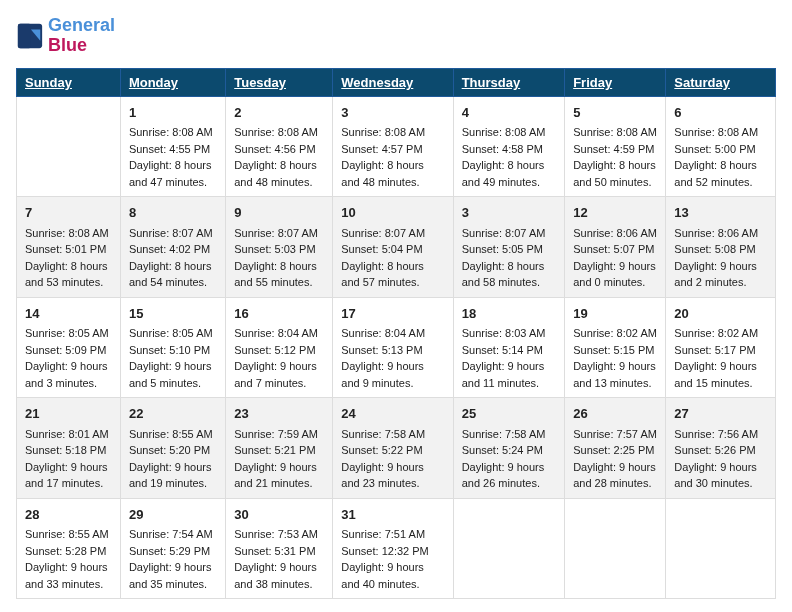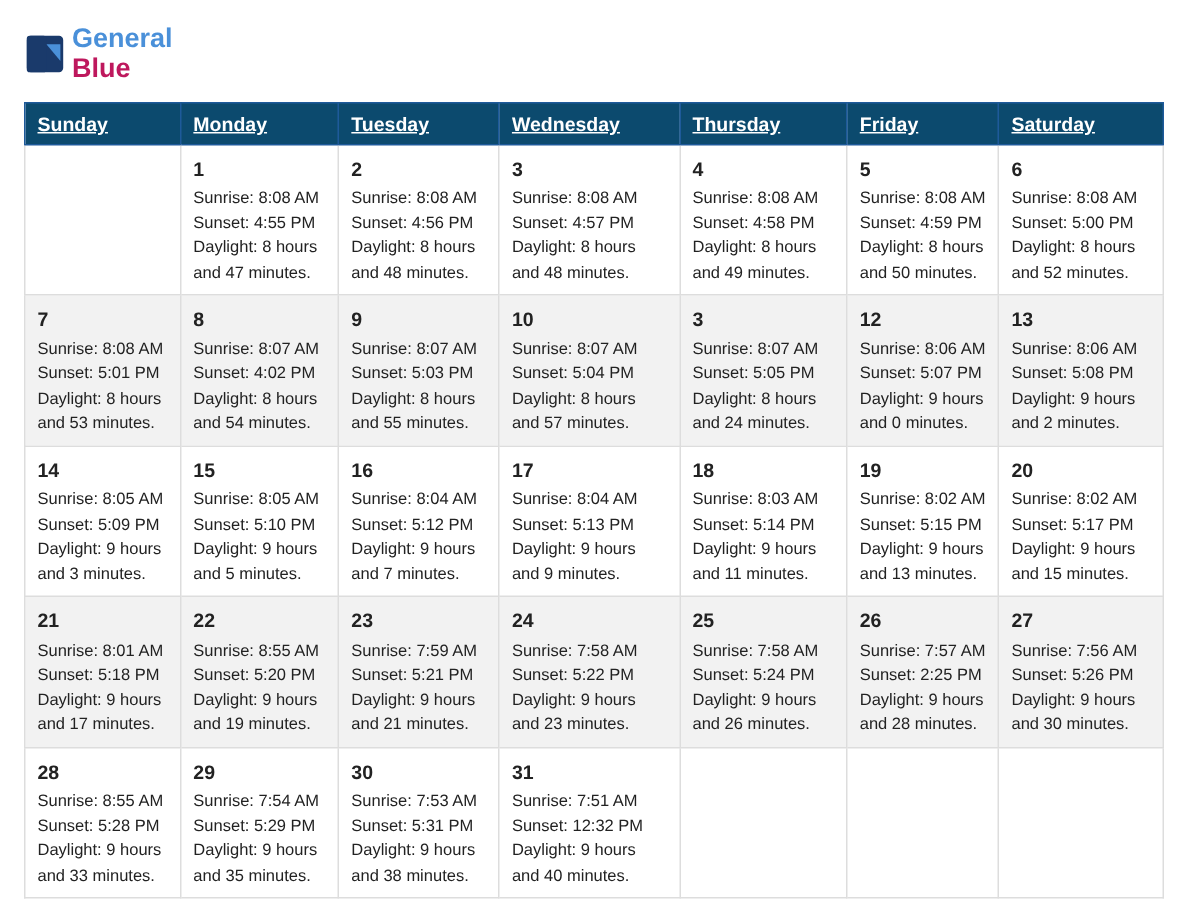--- a/index.html
+++ b/index.html
@@ -131,21 +131,21 @@
         <td><span class="day-number">3</span><span>Sunrise: 8:08 AM</span><br><span>Sunset: 4:57 PM</span><br><span>Daylight: 8 hours and 48 minutes.</span></td>
         <td><span class="day-number">4</span><span>Sunrise: 8:08 AM</span><br><span>Sunset: 4:58 PM</span><br><span>Daylight: 8 hours and 49 minutes.</span></td>
         <td><span class="day-number">5</span><span>Sunrise: 8:08 AM</span><br><span>Sunset: 4:59 PM</span><br><span>Daylight: 8 hours and 50 minutes.</span></td>
         <td><span class="day-number">6</span><span>Sunrise: 8:08 AM</span><br><span>Sunset: 5:00 PM</span><br><span>Daylight: 8 hours and 52 minutes.</span></td>
       </tr>
       <tr>
         <td><span class="day-number">7</span><span>Sunrise: 8:08 AM</span><br><span>Sunset: 5:01 PM</span><br><span>Daylight: 8 hours and 53 minutes.</span></td>
         <td><span class="day-number">8</span><span>Sunrise: 8:07 AM</span><br><span>Sunset: 4:02 PM</span><br><span>Daylight: 8 hours and 54 minutes.</span></td>
         <td><span class="day-number">9</span><span>Sunrise: 8:07 AM</span><br><span>Sunset: 5:03 PM</span><br><span>Daylight: 8 hours and 55 minutes.</span></td>
         <td><span class="day-number">10</span><span>Sunrise: 8:07 AM</span><br><span>Sunset: 5:04 PM</span><br><span>Daylight: 8 hours and 57 minutes.</span></td>
-        <td><span class="day-number">3</span><span>Sunrise: 8:07 AM</span><br><span>Sunset: 5:05 PM</span><br><span>Daylight: 8 hours and 24 minutes.</span></td>
+        <td><span class="day-number">3</span><span>Sunrise: 8:07 AM</span><br><span>Sunset: 5:05 PM</span><br><span>Daylight: 8 hours and 58 minutes.</span></td>
         <td><span class="day-number">12</span><span>Sunrise: 8:06 AM</span><br><span>Sunset: 5:07 PM</span><br><span>Daylight: 9 hours and 0 minutes.</span></td>
         <td><span class="day-number">13</span><span>Sunrise: 8:06 AM</span><br><span>Sunset: 5:08 PM</span><br><span>Daylight: 9 hours and 2 minutes.</span></td>
       </tr>
       <tr>
         <td><span class="day-number">14</span><span>Sunrise: 8:05 AM</span><br><span>Sunset: 5:09 PM</span><br><span>Daylight: 9 hours and 3 minutes.</span></td>
         <td><span class="day-number">15</span><span>Sunrise: 8:05 AM</span><br><span>Sunset: 5:10 PM</span><br><span>Daylight: 9 hours and 5 minutes.</span></td>
         <td><span class="day-number">16</span><span>Sunrise: 8:04 AM</span><br><span>Sunset: 5:12 PM</span><br><span>Daylight: 9 hours and 7 minutes.</span></td>
         <td><span class="day-number">17</span><span>Sunrise: 8:04 AM</span><br><span>Sunset: 5:13 PM</span><br><span>Daylight: 9 hours and 9 minutes.</span></td>
         <td><span class="day-number">18</span><span>Sunrise: 8:03 AM</span><br><span>Sunset: 5:14 PM</span><br><span>Daylight: 9 hours and 11 minutes.</span></td>
         <td><span class="day-number">19</span><span>Sunrise: 8:02 AM</span><br><span>Sunset: 5:15 PM</span><br><span>Daylight: 9 hours and 13 minutes.</span></td>

